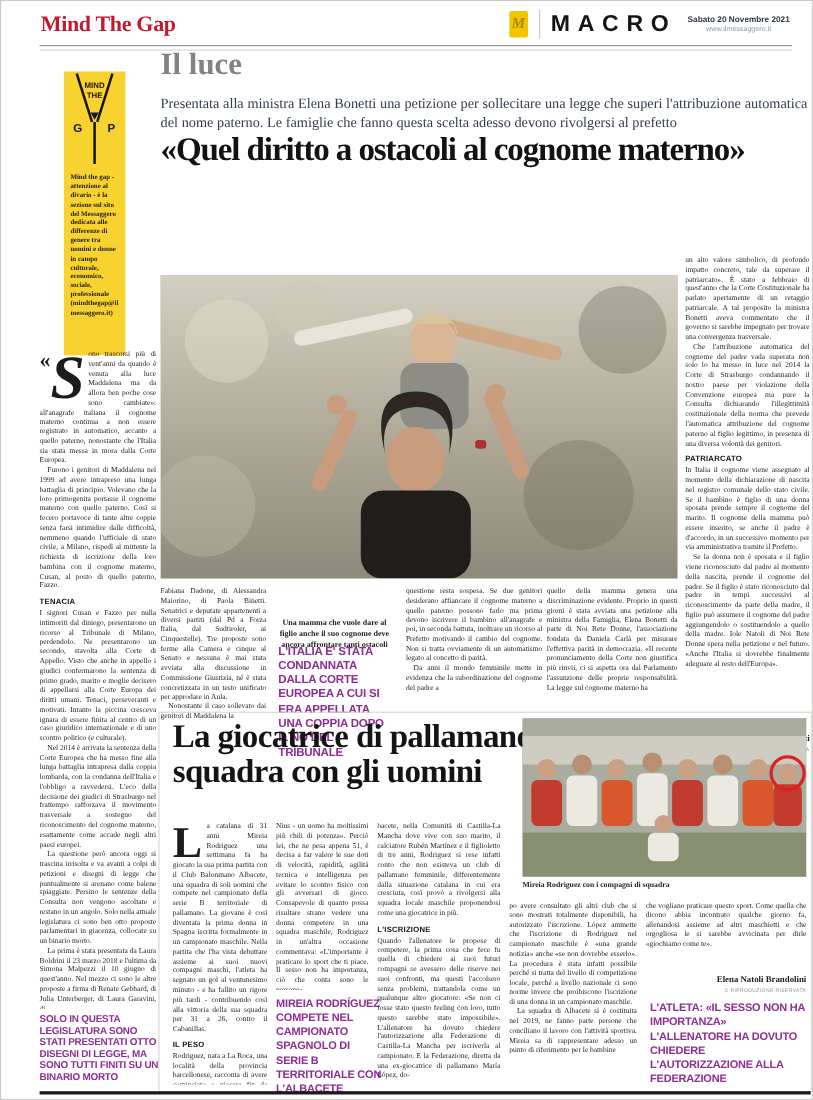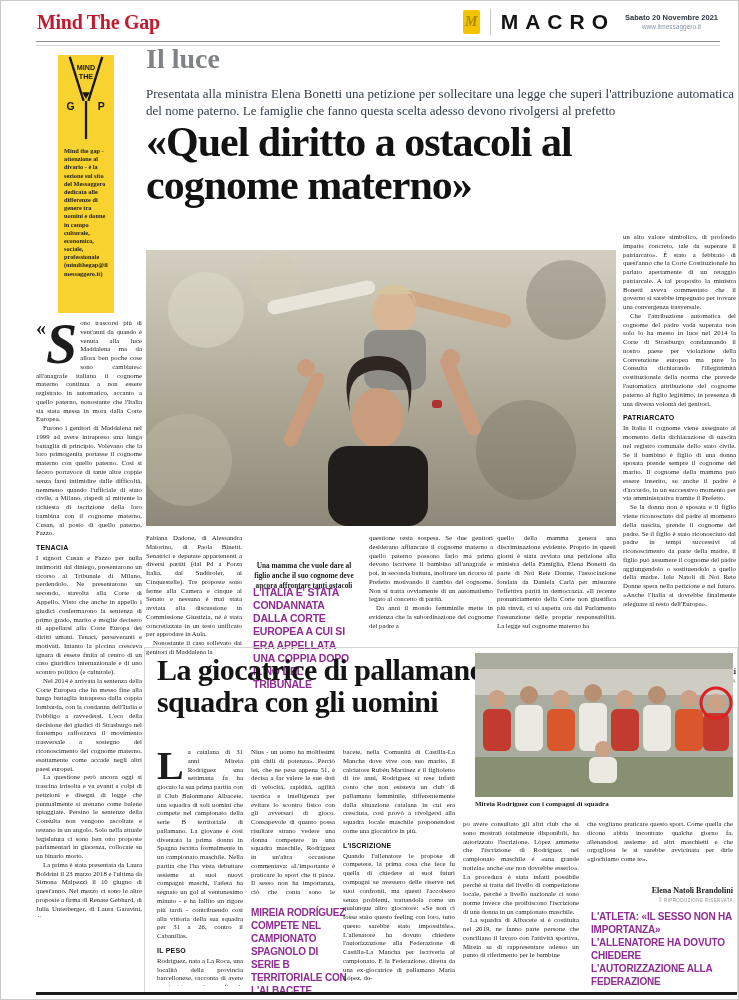--- a/index.html
+++ b/index.html
@@ -11,38 +11,38 @@
   .mast-right{right:20px;top:8px;display:flex;align-items:center;gap:10px;}
   .m-logo{width:17px;height:24px;background:#f2c500;border-radius:2px;display:flex;align-items:center;justify-content:center;
           font-family:"Liberation Serif",serif;font-style:italic;font-weight:bold;font-size:14px;color:#a98a00;}
   .vdiv{width:1px;height:26px;background:#c5c5c3;}
   .brand{font-family:"Liberation Sans","DejaVu Sans",sans-serif;font-weight:bold;font-size:21px;letter-spacing:7px;color:#141414;}
   .dateblock{display:flex;flex-direction:column;line-height:1.25;align-items:center;}
   .date1{font-family:"Liberation Sans",sans-serif;font-weight:bold;font-size:7.5px;color:#2d3642;}
   .date2{font-family:"Liberation Sans",sans-serif;font-size:6.5px;color:#8a97a8;}
   .mastrule{left:35px;right:18px;top:40px;height:3px;border-top:1px solid #8f8f8d;border-bottom:1px solid #d4d4d1;}
   
-  .mtg-box{left:57px;top:54px;width:56px;height:258px;background:#f8d22e;text-align:center;}
+  .mtg-box{left:57px;top:64px;width:56px;height:258px;background:#f8d22e;text-align:center;}
   .mtg-about{display:block;text-align:left;padding:2px 5px 0 6px;font-size:6.3px;font-weight:bold;line-height:1.3;color:#1d1d1a;}
   .rail-col,.bandcol,.rcol,.bcol{font-size:6.8px;line-height:1.29;text-align:justify;overflow:hidden;
     -webkit-hyphens:auto;hyphens:auto;}
   .rail-col{left:35px;top:318px;width:106px;height:598px;}
   .rail-col p,.bandcol p,.rcol p,.bcol p{margin:0;}
   .rail-col p+p,.bandcol p+p,.rcol p+p,.bcol p+p{text-indent:7px;}
   .dropcap{float:left;font-weight:bold;font-size:56px;line-height:.78;padding:2px 3px 0 0;font-style:italic;}
   .dropcap .oq{font-size:20px;vertical-align:28px;font-style:normal;}
   .subhead{font-family:"Liberation Sans",sans-serif;font-weight:bold;font-size:7px;letter-spacing:.2px;color:#111;
            margin:5px 0 2px;text-align:left;}
   .pquote{font-family:"Liberation Sans","DejaVu Sans",sans-serif;font-weight:bold;color:#8e2d92;text-transform:uppercase;
           line-height:1.18;letter-spacing:-.2px;}
   .rail-quote{left:35px;top:920px;width:110px;font-size:9px;}
   
   .kicker{left:145px;top:42px;font-size:28px;font-weight:bold;color:#7f8386;}
   .standfirst{left:145px;top:84px;width:588px;font-size:13px;line-height:1.32;color:#333c4b;text-align:justify;}
-  .headline{left:145px;top:120px;width:540px;font-size:42px;font-weight:bold;line-height:1.02;letter-spacing:-1px;color:#121212;}
+  .headline{left:145px;top:120px;width:540px;font-size:30px;font-weight:bold;line-height:1.02;letter-spacing:-1px;color:#121212;}
   .lead-photo{left:145px;top:249px;width:470px;height:276px;background:#b4af9f;overflow:hidden;}
   .band-caption{left:252px;top:533px;width:102px;font-size:7.3px;font-weight:bold;line-height:1.35;text-align:center;margin-top:27px;}
   .quote-mid{left:252px;top:585px;width:106px;font-size:10.5px;line-height:1.25;}
   .colA{left:145px;top:533px;width:96px;height:182px;}
   .colC{left:368px;top:533px;width:124px;height:182px;}
   .colD{left:496px;top:533px;width:119px;height:182px;}
   .rcol{left:622px;top:232px;width:113px;height:432px;}
   .byline{font-weight:bold;font-size:8px;text-align:right;}
   .lead-byline{left:622px;top:666px;width:113px;}
   .copyright{font-family:"Liberation Sans",sans-serif;font-size:4.5px;color:#8b8b88;text-align:right;letter-spacing:.4px;}
@@ -156,20 +156,21 @@
         <p>Furono i genitori di Maddalena nel 1999 ad avere intrapreso una lunga battaglia di principio. Volevano che la loro primogenita portasse il cognome materno con quello paterno. Così si fecero portavoce di tante altre coppie senza farsi intimidire dalle difficoltà, nemmeno quando l'ufficiale di stato civile, a Milano, rispedì al mittente la richiesta di iscrizione della loro bambina con il cognome materno, Cusan, al posto di quello paterno, Fazzo.</p>
       </div>
     <div class="subhead">TENACIA</div>
     <div>
         <p>I signori Cusan e Fazzo per nulla intimoriti dal diniego, presentarono un ricorso al Tribunale di Milano, perdendolo. Ne presentarono un secondo, stavolta alla Corte di Appello. Visto che anche in appello i giudici confermarono la sentenza di primo grado, marito e moglie decisero di appellarsi alla Corte Europa dei diritti umani. Tenaci, perseveranti e motivati. Intanto la piccina cresceva ignara di essere finita al centro di un caso giuridico internazionale e di uno scontro politico (e culturale).</p>
         <p>Nel 2014 è arrivata la sentenza della Corte Europea che ha messo fine alla lunga battaglia intrapresa dalla coppia lombarda, con la condanna dell'Italia e l'obbligo a ravvedersi. L'eco della decisione dei giudici di Strasburgo nel frattempo rafforzava il movimento trasversale a sostegno del riconoscimento del cognome materno, esattamente come accade negli altri paesi europei.</p>
         <p>La questione però ancora oggi si trascina irrisolta e va avanti a colpi di petizioni e disegni di legge che puntualmente si arenano come balene spiaggiate. Persino le sentenze della Consulta non vengono ascoltate e restano in un angolo. Solo nella attuale legislatura ci sono ben otto proposte parlamentari in giacenza, collocate su un binario morto.</p>
         <p>La prima è stata presentata da Laura Boldrini il 23 marzo 2018 e l'ultima da Simona Malpezzi il 10 giugno di quest'anno. Nel mezzo ci sono le altre proposte a firma di Renate Gebhard, di Julia Unterberger, di Laura Garavini, di</p>
       </div>
   </div>
+  <div class="abs pquote rail-quote">Solo in questa legislatura sono stati presentati otto disegni di legge, ma sono tutti finiti su un binario morto</div>
 
   <div class="abs rcol">
     <div>
         <p>un alto valore simbolico, di profondo impatto concreto, tale da superare il patriarcato». È stato a febbraio di quest'anno che la Corte Costituzionale ha parlato apertamente di un retaggio patriarcale. A tal proposito la ministra Bonetti aveva commentato che il governo si sarebbe impegnato per trovare una convergenza trasversale.</p>
         <p>Che l'attribuzione automatica del cognome del padre vada superata non solo lo ha messo in luce nel 2014 la Corte di Strasburgo condannando il nostro paese per violazione della Convenzione europea ma pure la Consulta dichiarando l'illegittimità costituzionale della norma che prevede l'automatica attribuzione del cognome paterno al figlio legittimo, in presenza di una diversa volontà dei genitori.</p>
       </div>
     <div class="subhead">PATRIARCATO</div>
     <div>
         <p>In Italia il cognome viene assegnato al momento della dichiarazione di nascita nel registro comunale dello stato civile. Se il bambino è figlio di una donna sposata prende sempre il cognome del marito. Il cognome della mamma può essere inserito, se anche il padre è d'accordo, in un successivo momento per via amministrativa tramite il Prefetto.</p>
         <p>Se la donna non è sposata e il figlio viene riconosciuto dal padre al momento della nascita, prende il cognome del padre. Se il figlio è stato riconosciuto dal padre in tempi successivi al riconoscimento da parte della madre, il figlio può assumere il cognome del padre aggiungendolo o sostituendolo a quello della madre. Iole Natoli di Noi Rete Donne spera nella petizione e nel futuro. «Anche l'Italia si dovrebbe finalmente adeguare al resto dell'Europa».</p>

